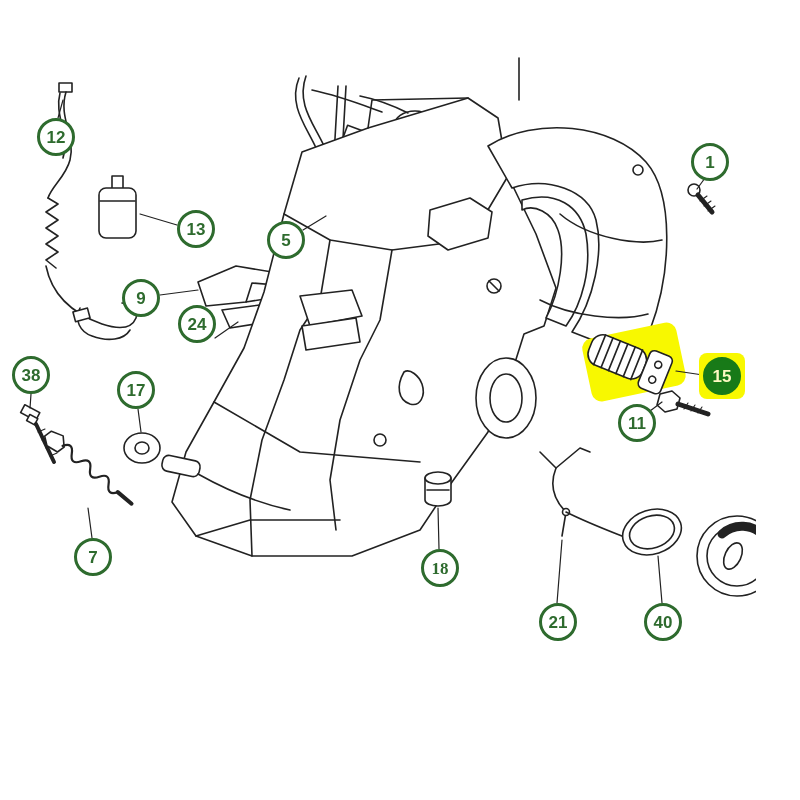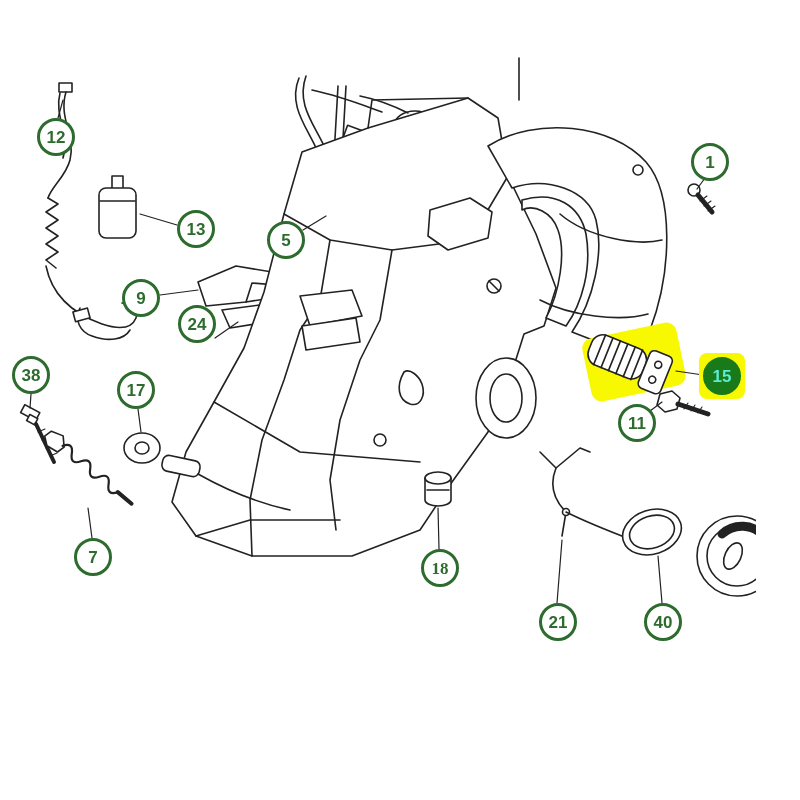--- a/index.html
+++ b/index.html
@@ -14,21 +14,21 @@
     background:#fff;border:3px solid #2e6b2e;color:#2e6b2e;
     font-weight:bold;font-size:17px;line-height:1;
     display:flex;align-items:center;justify-content:center;
     box-sizing:border-box;cursor:pointer;user-select:none;
   }
   .halo{
     position:absolute;background:#f8f800;border-radius:8px;padding:4px;
   }
   .halo .callout{
     position:relative;left:0;top:0;
-    background:#187a18;border-color:#187a18;color:#5eead4;
+    background:#187a18;border-color:#187a18;color:#fef9c3;
   }
 </style>
 </head>
 <body>
 
 <div class="stage">
 
   <svg class="art" width="800" height="800" viewBox="0 0 800 800" xmlns="http://www.w3.org/2000/svg">
     <g stroke="#222" stroke-width="1.6" fill="none" stroke-linejoin="round" stroke-linecap="round">
 

